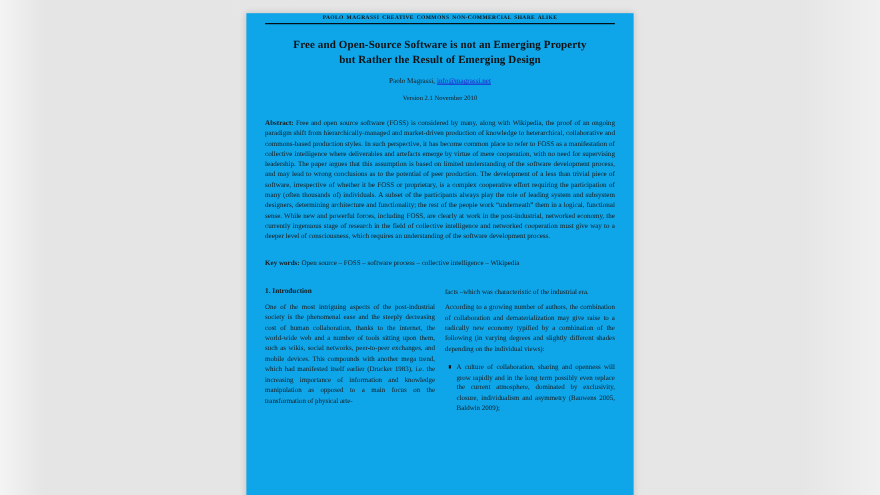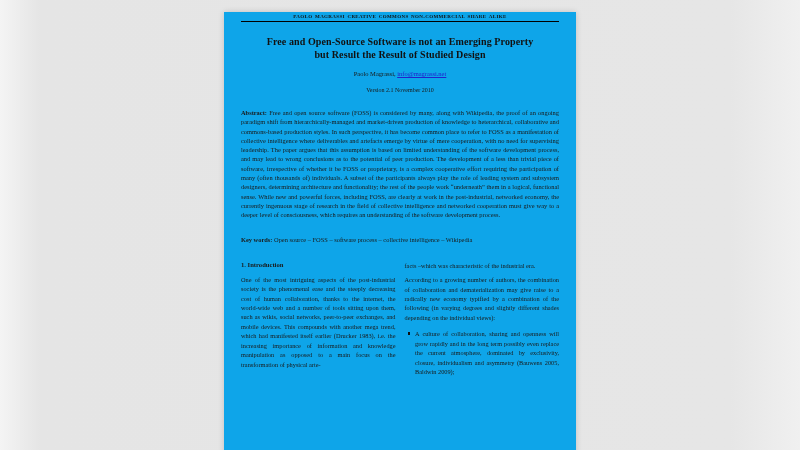--- a/index.html
+++ b/index.html
@@ -129,21 +129,21 @@
 <body>
 
 <div class="page">
 
   <div class="doc-header">PAOLO MAGRASSI CREATIVE COMMONS NON-COMMERCIAL SHARE ALIKE</div>
 
   <div class="header-rule"></div>
 
   <h1 class="title">
     <span>Free and Open-Source Software is not an Emerging Property</span><br>
-    <span>but Result the Result of Studied Design</span>
+    <span>but Rather the Result of Emerging Design</span>
   </h1>
 
   <div class="author-line">
     <span>Paolo Magrassi,</span>
     <a class="email-link" href="#">info@magrassi.net</a>
   </div>
 
   <div class="version-line">Version 2.1 November 2010</div>
 
   <p class="abstract">

